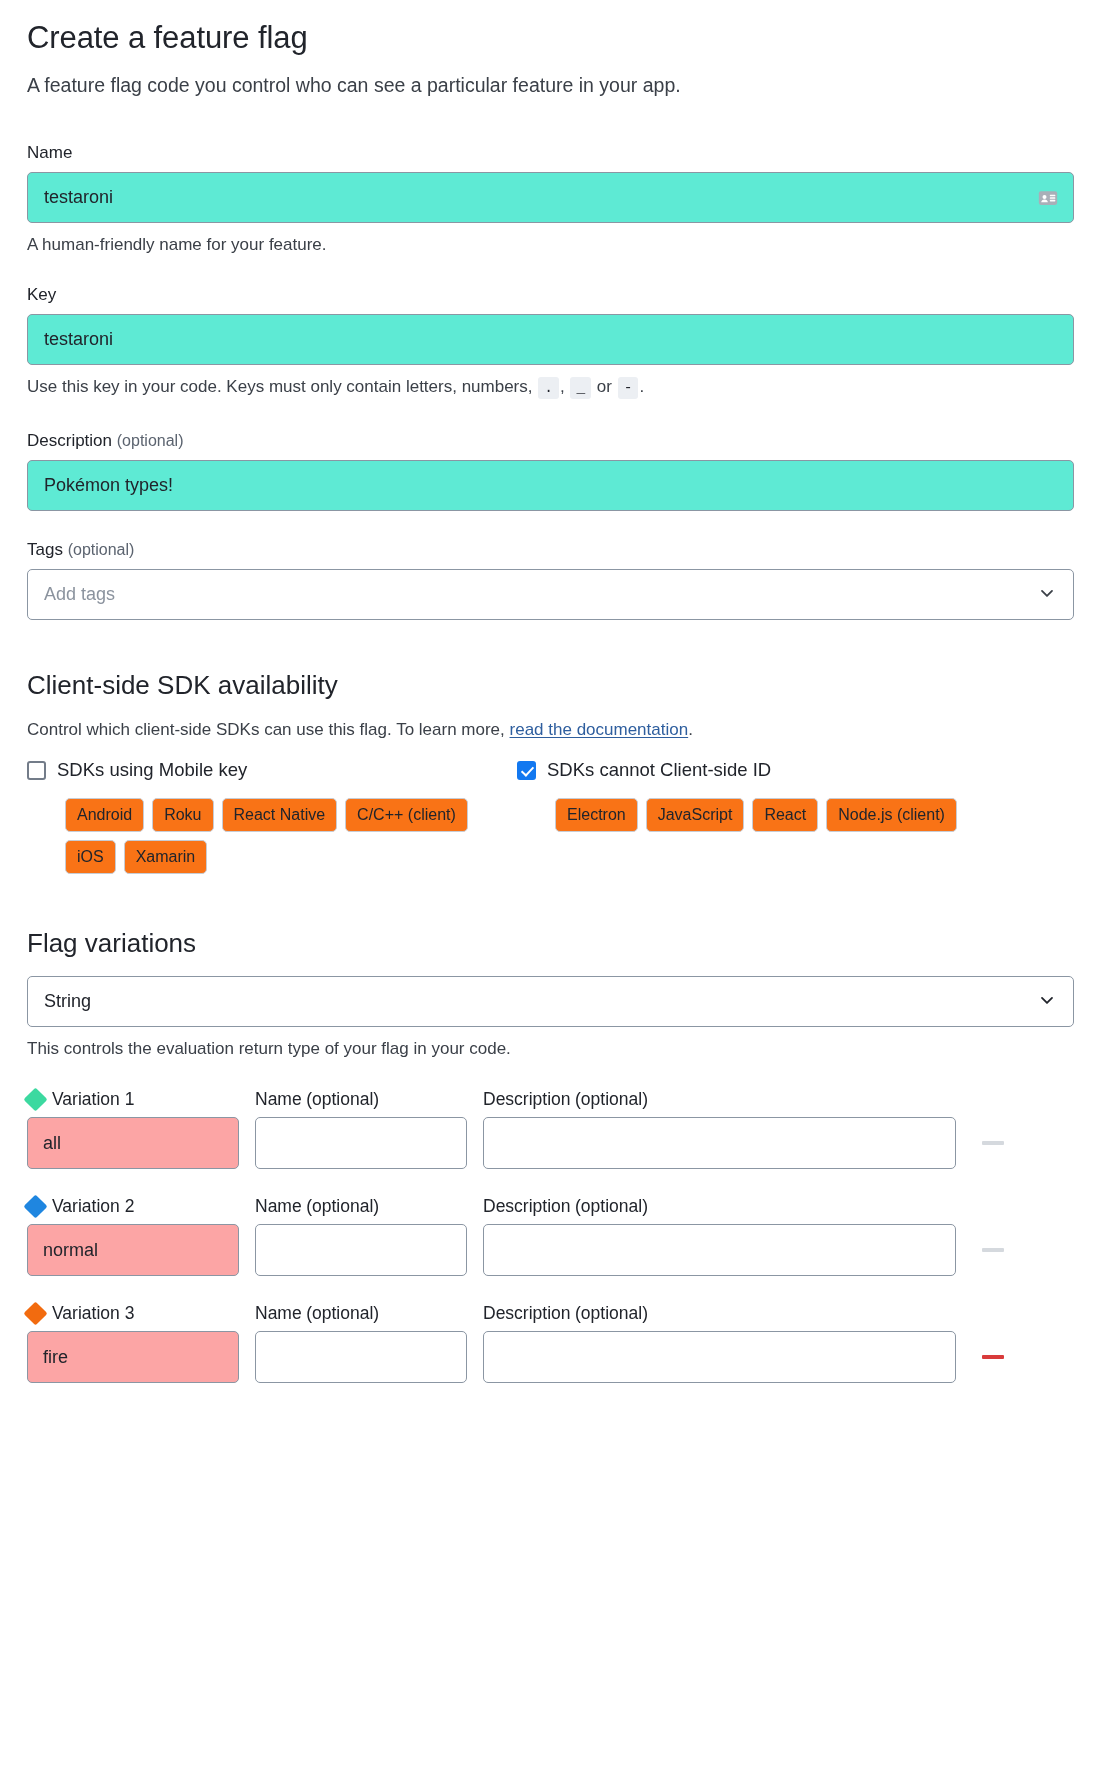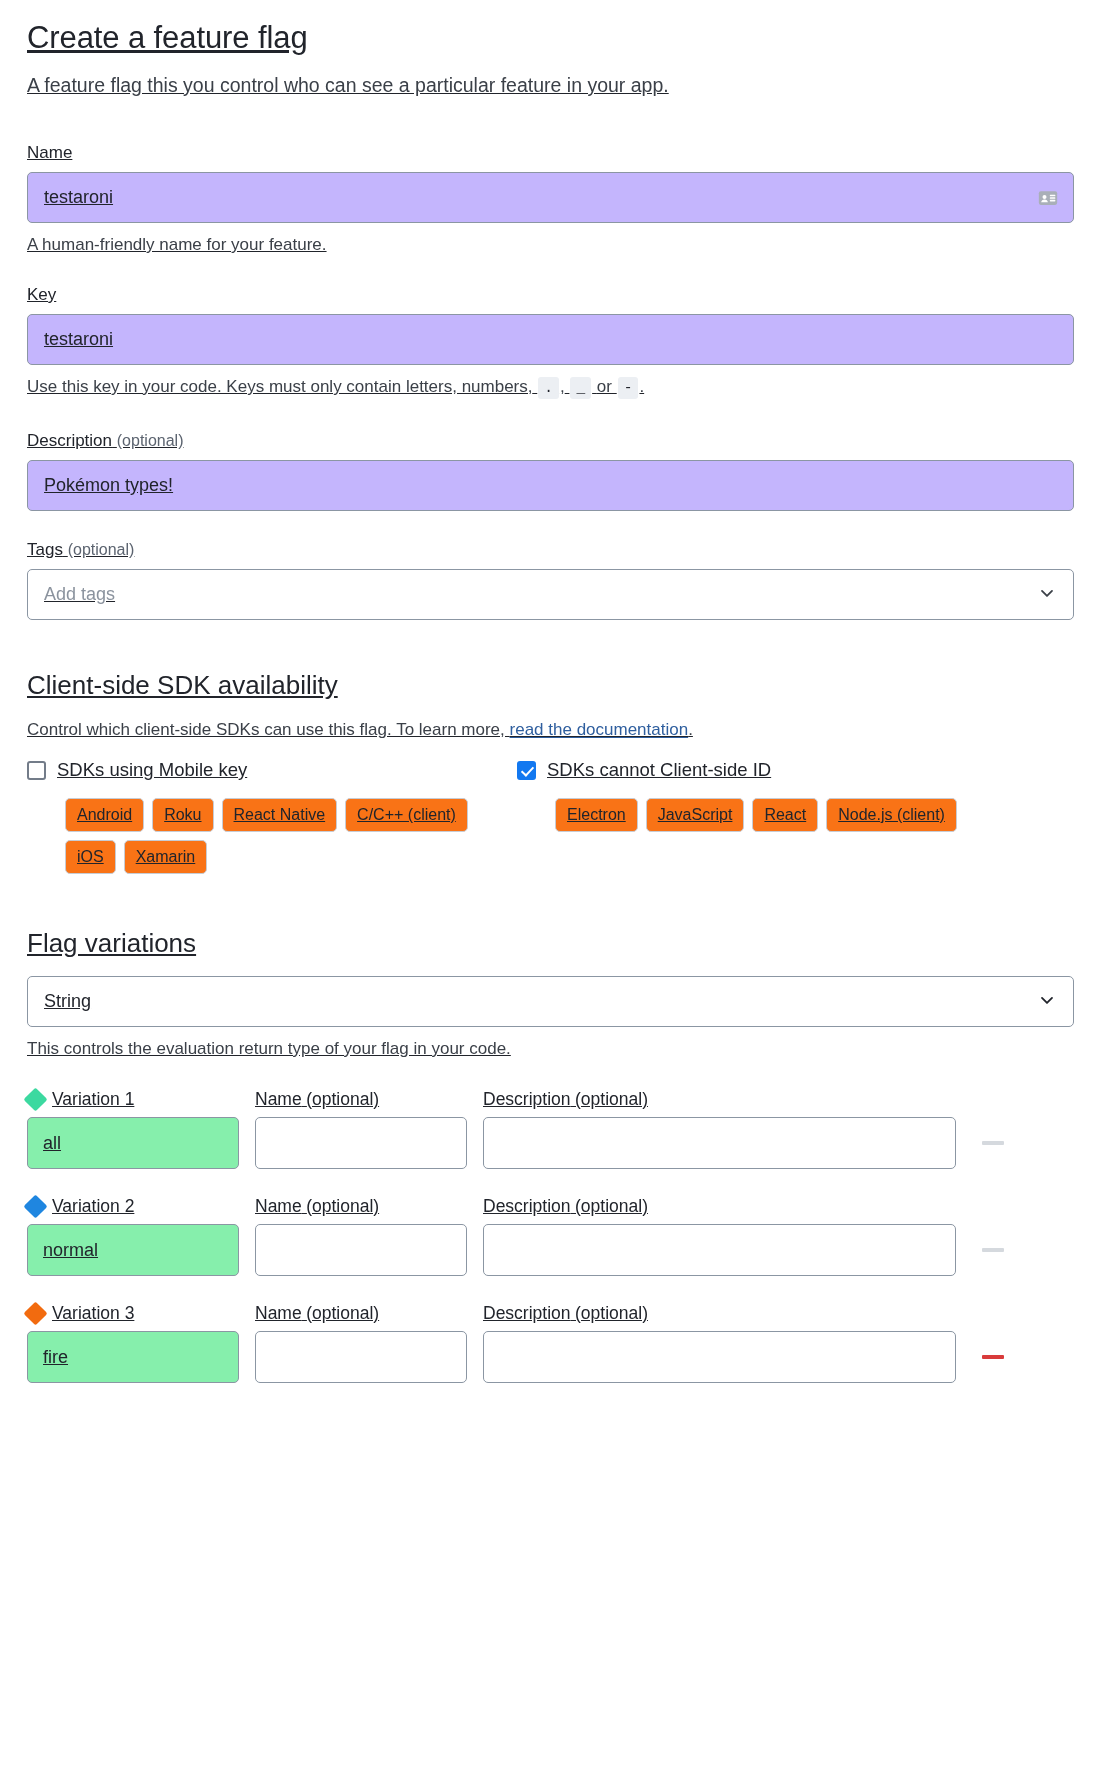--- a/index.html
+++ b/index.html
@@ -12,21 +12,20 @@
     width: 1100px;
     min-height: 1787px;
     font-family: "Liberation Sans", sans-serif;
     color: #21242b;
     -webkit-font-smoothing: antialiased;
   }
   .page {
     width: 934px;
     padding: 18px 0 0 0;
     position: relative;
-    text-decoration: underline;
   }
   .inner {
     margin-left: 27px;
     width: 1047px;
   }
 
   
   .h1 {
     font-size: 31px;
     font-weight: 400;
@@ -70,21 +69,21 @@
     margin-top: 9px;
   }
   .help-line { display: block; }
 
   .input {
     display: block;
     width: 1047px;
     height: 51px;
     border: 1px solid #8b96a3;
     border-radius: 5px;
-    background: #c4b5fd;
+    background: #5eead4;
     font-family: "Liberation Sans", sans-serif;
     font-size: 18px;
     color: #21242b;
     padding: 0 16px;
     outline: none;
   }
   .input::placeholder { color: #8b939e; }
 
   .input-wrap { position: relative; width: 1047px; }
   .input-wrap .trailing-icon {
@@ -257,21 +256,21 @@
   }
   .var-val {
     width: 212px;
     height: 52px;
     border: 1px solid #8b96a3;
     border-radius: 5px;
     font-family: "Liberation Sans", sans-serif;
     font-size: 18px;
     color: #21242b;
     padding: 0 15px;
-    background: #86efac;
+    background: #fca5a5;
     outline: none;
   }
   .var-name {
     width: 212px;
     height: 52px;
     border: 1px solid #8b96a3;
     border-radius: 5px;
     font-family: "Liberation Sans", sans-serif;
     font-size: 18px;
     color: #21242b;
@@ -312,21 +311,21 @@
   }
   .remove-btn.active .remove-bar { background: #d93b3b; }
 </style>
 </head>
 <body>
 
 <div class="page">
   <div class="inner">
 
     <h1 class="h1">Create a feature flag</h1>
-    <p class="lede">A feature flag this you control who can see a particular feature in your app.</p>
+    <p class="lede">A feature flag code you control who can see a particular feature in your app.</p>
 
     <div class="field-group">
       <label class="label">Name</label>
       <div class="input-wrap">
         <input class="input" type="text" value="testaroni" style="">
         <span class="trailing-icon">
           <svg width="22" height="22" viewBox="0 0 24 24" aria-hidden="true">
             <rect x="2" y="4.5" width="20" height="15" rx="2.2" fill="#a9afb8"></rect>
             <circle cx="8.2" cy="11" r="2.2" fill="#ffffff"></circle>
             <path d="M4.6 16.6c0-1.9 1.6-3.1 3.6-3.1s3.6 1.2 3.6 3.1z" fill="#ffffff"></path>

